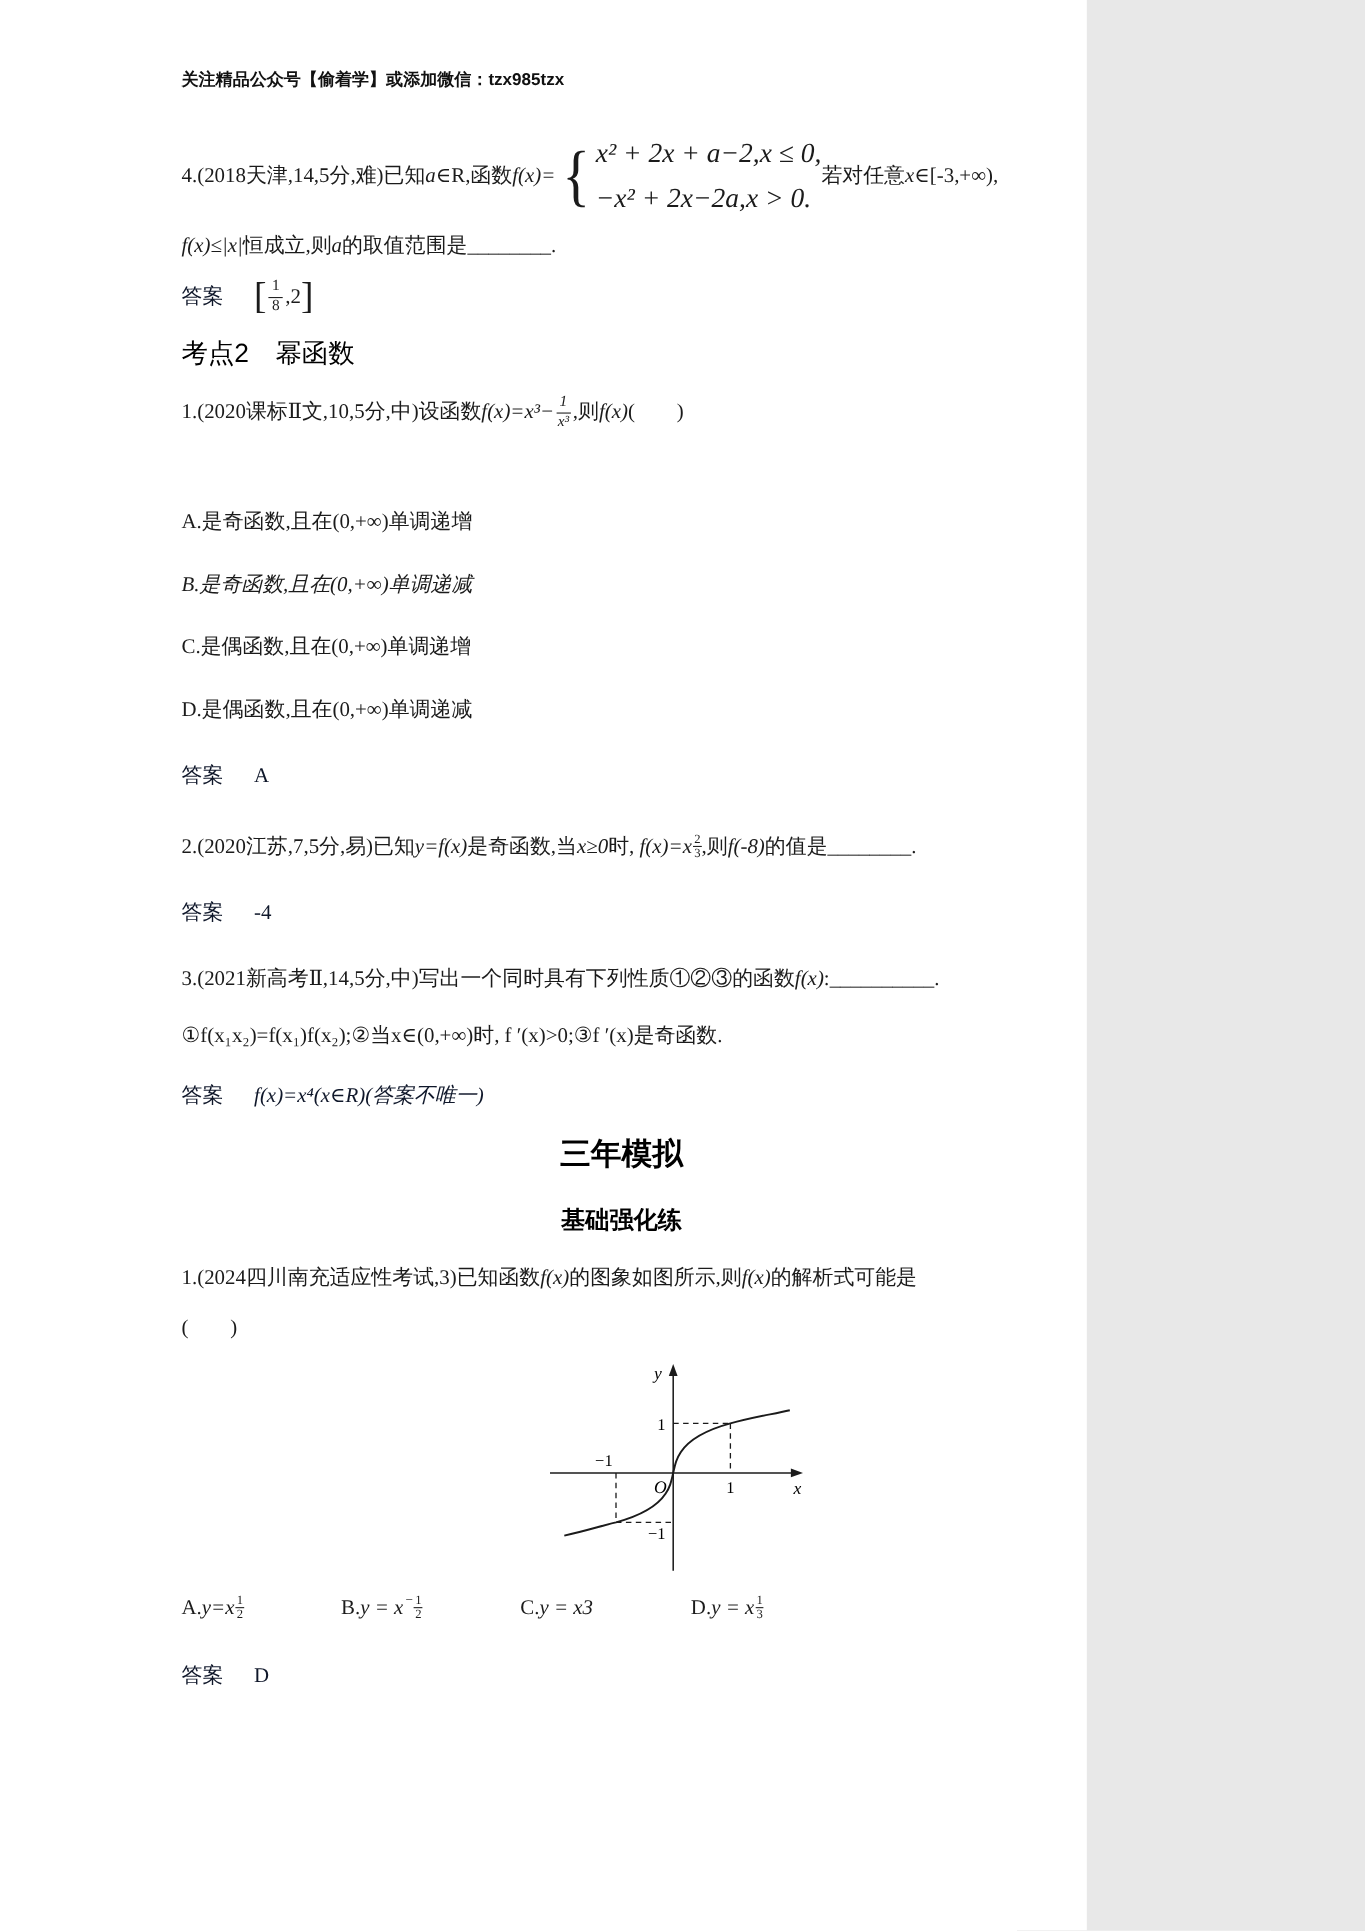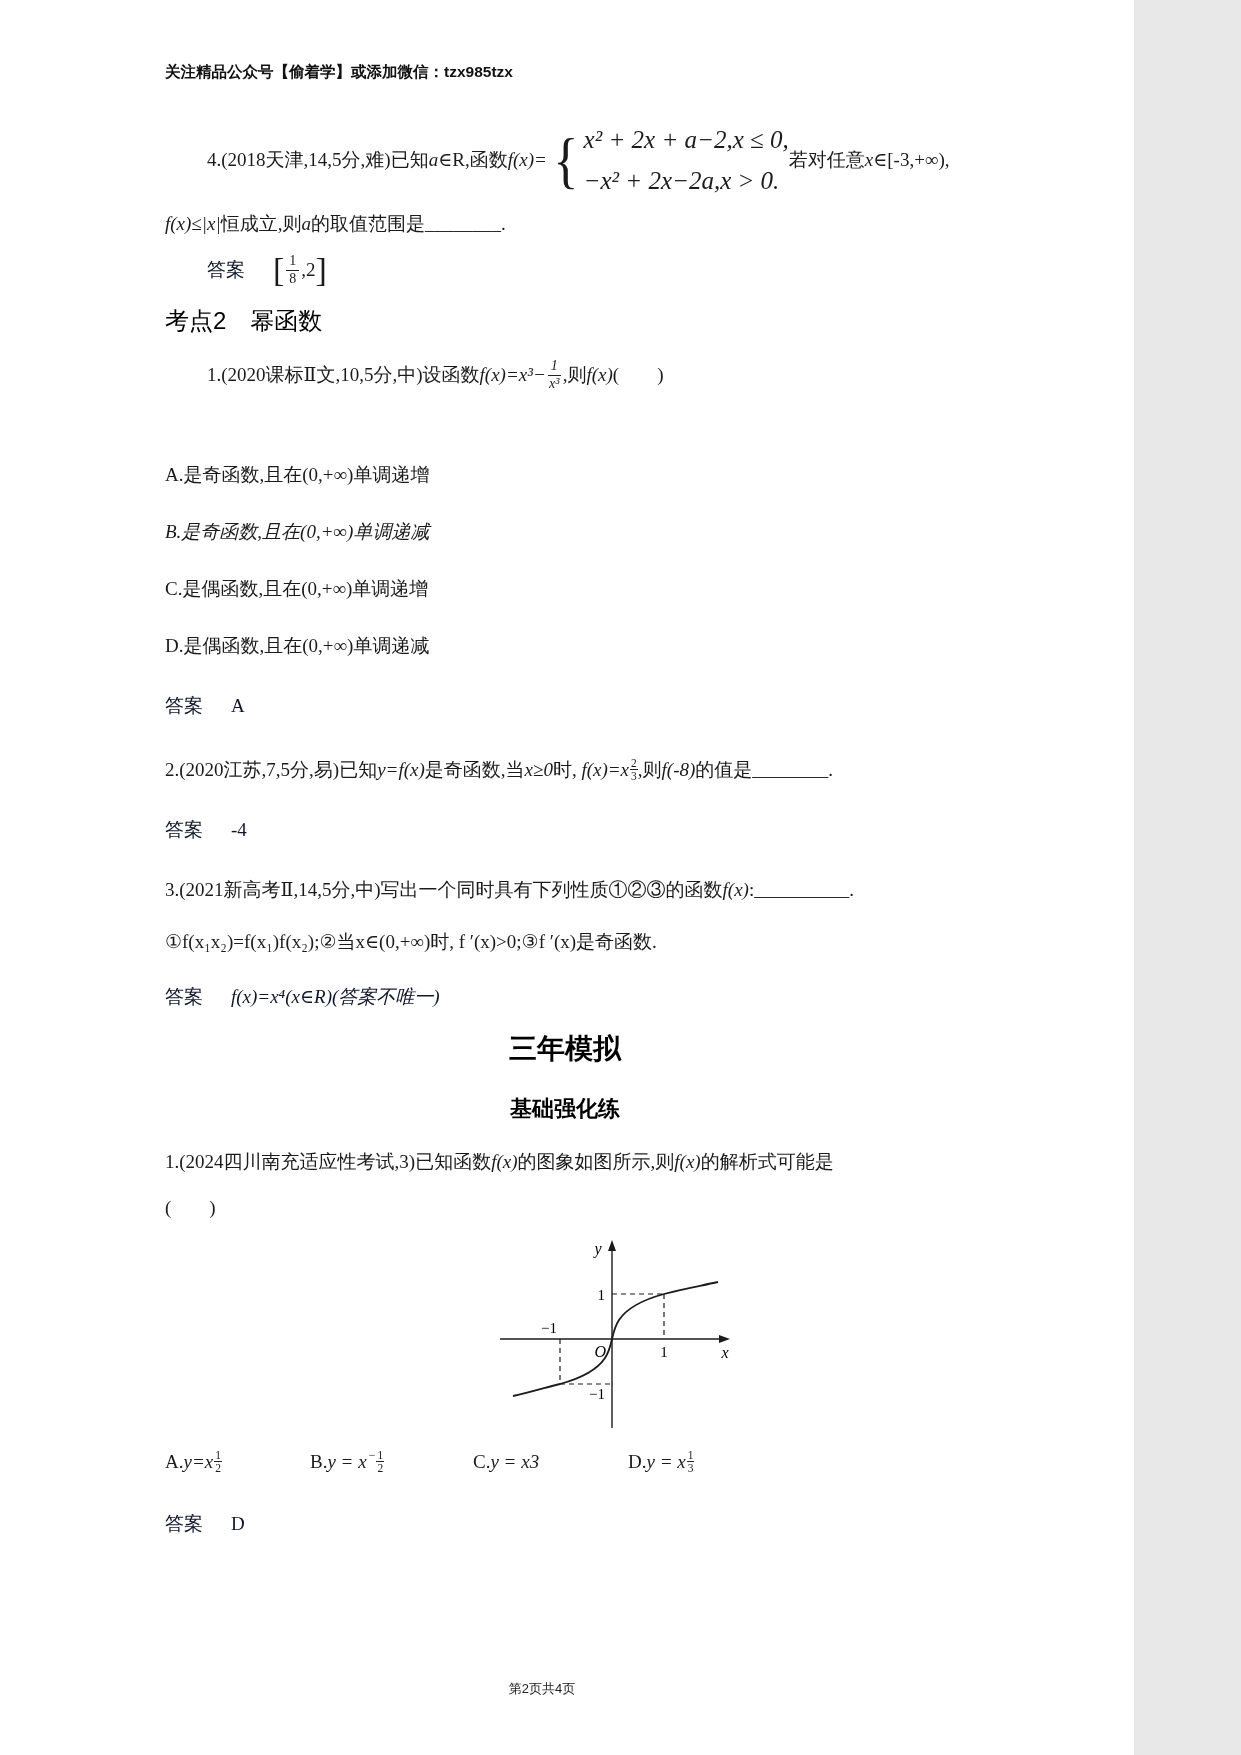--- a/index.html
+++ b/index.html
@@ -1,18 +1,18 @@
 <!DOCTYPE html>
 <html><head>
 <meta charset="utf-8">
 <style>
   html,body{margin:0;padding:0;background:#e8e8e8;}
   .page{
     position:relative;
-    width:1134px;height:1755px;
+    width:988px;height:1755px;
     background:#ffffff;
     font-family:"Liberation Serif","DejaVu Serif",serif;
     color:#1b1b1b;
     overflow:hidden;
   }
   .abs{position:absolute;white-space:nowrap;}
   .body-txt{font-size:19px;line-height:1.25;}
   .math{font-style:italic;}
   .hdr{
     font-family:"Liberation Sans","DejaVu Sans",sans-serif;
@@ -22,21 +22,21 @@
     font-family:"Liberation Sans","DejaVu Sans",sans-serif;
     font-weight:normal;font-size:24px;color:#000;
   }
   .h-center{
     left:165px;width:800px;text-align:center;
     font-family:"Liberation Sans","DejaVu Sans",sans-serif;
     font-weight:bold;color:#000;
   }
   .h-sanniann{font-size:28px;}
   .h-jichu{font-size:22px;}
-  .flexrow{display:flex;align-items:center;margin-left:42px;}
+  .flexrow{display:flex;align-items:center;}
   .brace{
     font-size:62px;line-height:0.95;font-weight:300;
     margin:0 3px 0 4px;transform:scaleX(0.85);
   }
   .cases{display:inline-flex;flex-direction:column;gap:9px;}
   .case{font-style:italic;font-size:25px;}
   .frac{
     display:inline-flex;flex-direction:column;align-items:center;
     line-height:1.05;font-size:14px;margin:0 2px;vertical-align:middle;
   }
@@ -191,15 +191,14 @@
     <span>D.</span><span class="math">y = x</span><span class="supfrac">
         <span class="n">1</span>
         <span>3</span>
       </span>
   </div>
 
   <div class="abs body-txt" style="left:165px;top:1512px;">
     <span class="red">答案</span><span class="ans-gap"></span><span class="red">D</span>
   </div>
 
-  <div class="abs footer" style="top:1680px;">第2页共4页</div>
 
 </div>
 
 </body></html>

